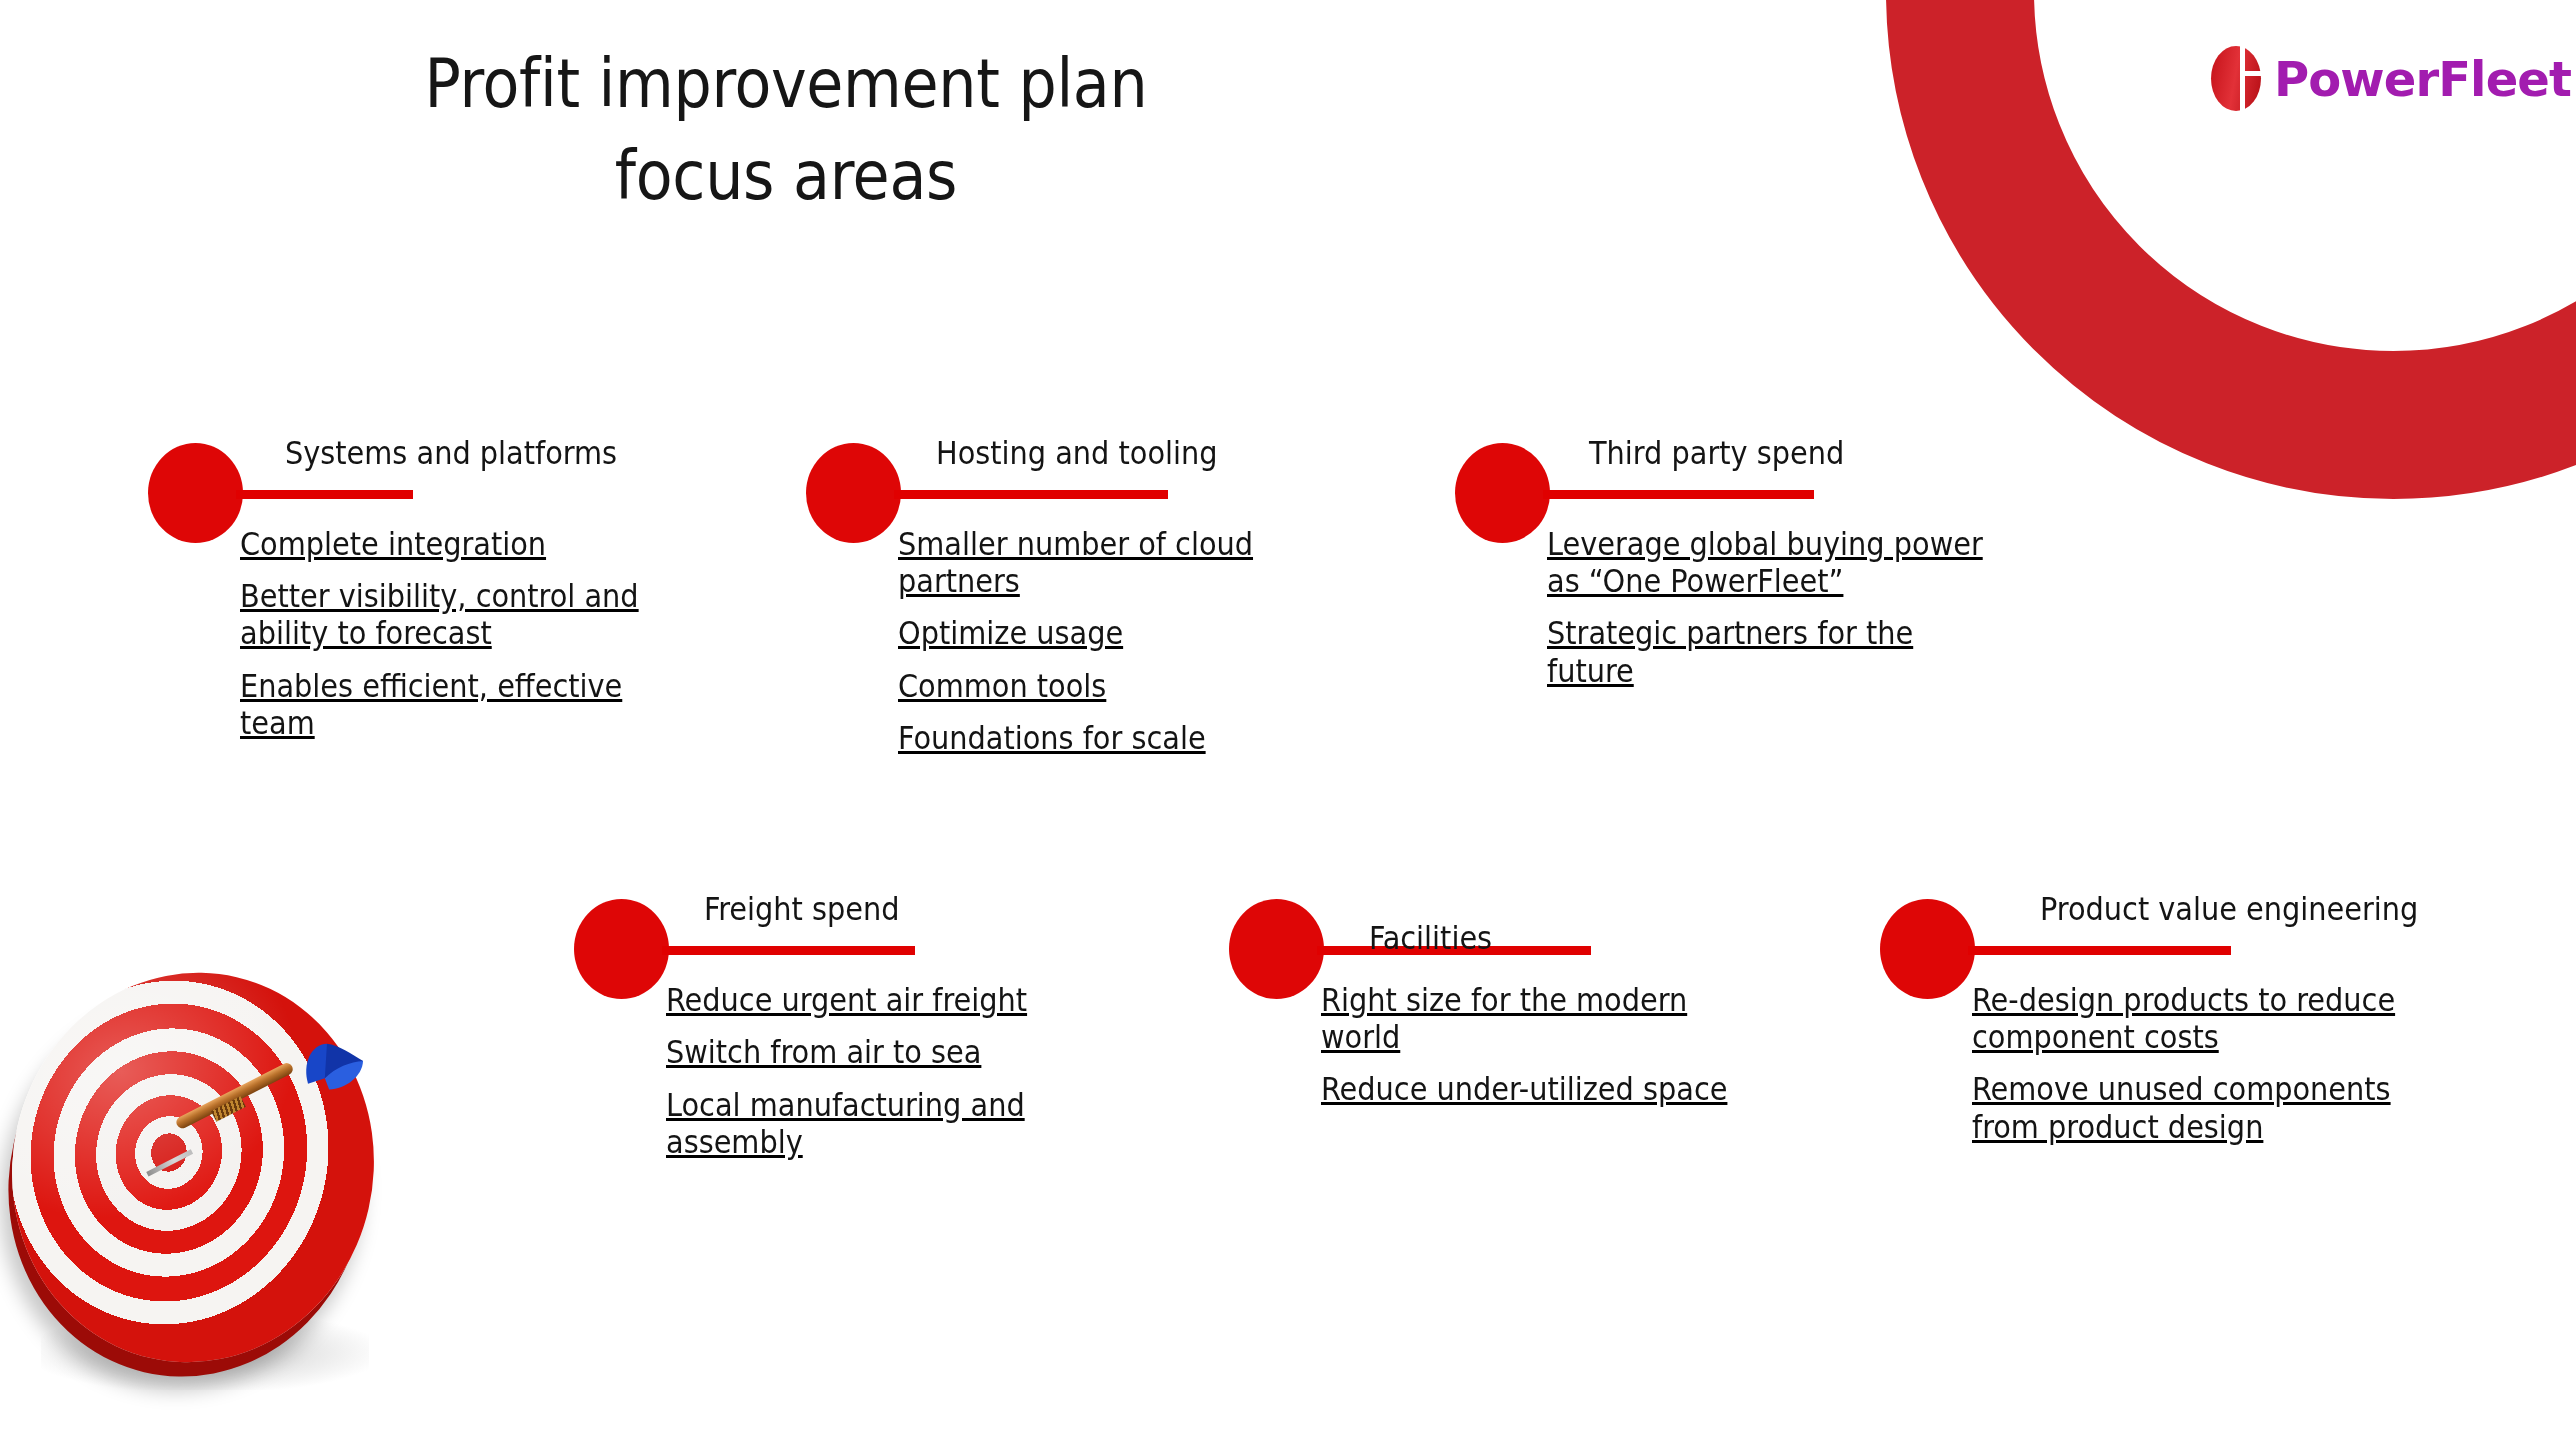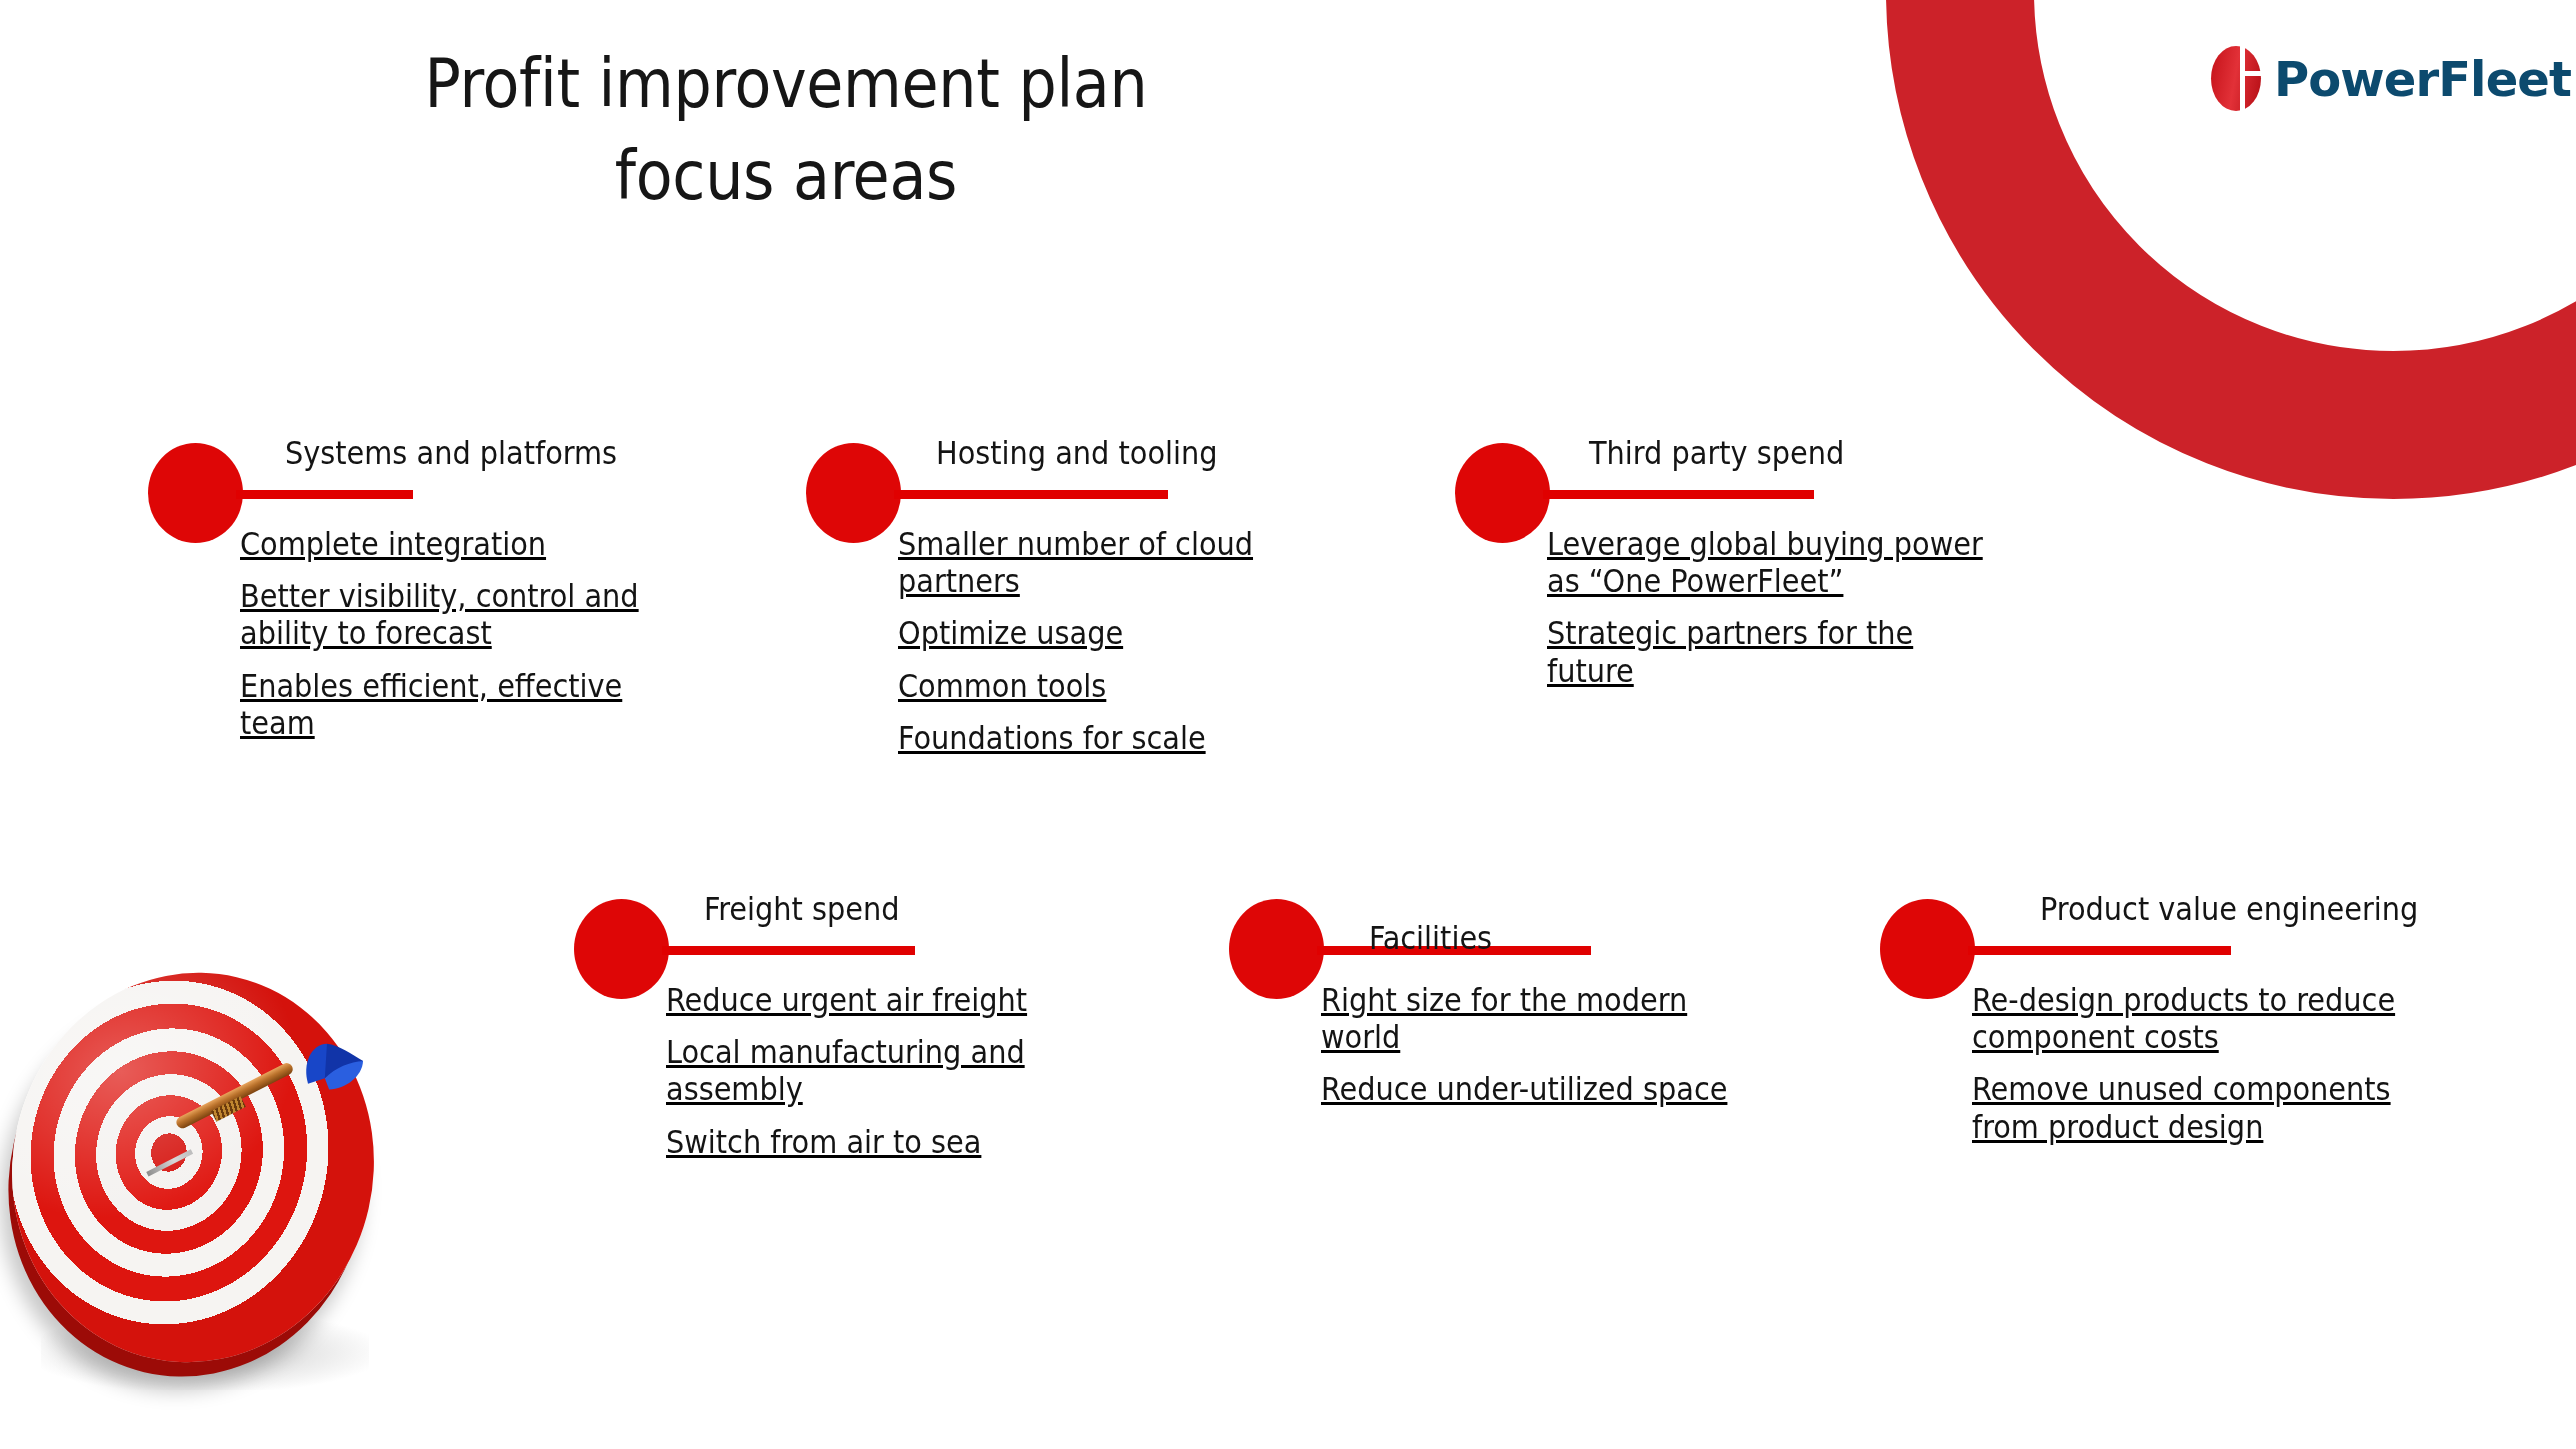--- a/index.html
+++ b/index.html
@@ -84,21 +84,21 @@
     left: 29px;
     top: 25px;
     width: 23.5px;
     height: 5.3px;
     background: #ffffff;
   }
   .logo-text {
     font-family: "DejaVu Sans", sans-serif;
     font-weight: bold;
     font-size: 48px;
-    color: #0c4a6e;
+    color: #a21caf;
     letter-spacing: -0.9px;
     line-height: 1;
   }
 
   
   .dartboard {
     position: absolute;
     left: 5.9px;
     top: 962px;
     width: 411px;
@@ -288,22 +288,22 @@
       <li>Strategic partners for the future</li>
     </ul>
   </div>
 
   <div class="item" style="left:574px; top:899px; width:616px; height:387px;">
     <div class="bullet" style="left:0; top:0; width:95px; height:100px;"></div>
     <div class="rule" style="left:88px; top:47px; width:253px;"></div>
     <div class="item-title" style="left:130px; top:-5.9px;">Freight spend</div>
     <ul class="bullets" style="left:92px; top:83px; width:434px;">
       <li>Reduce urgent air freight</li>
+      <li>Switch from air to sea</li>
       <li>Local manufacturing and assembly</li>
-      <li>Switch from air to sea</li>
     </ul>
   </div>
 
   <div class="item" style="left:1229px; top:899px; width:616px; height:387px;">
     <div class="bullet" style="left:0; top:0; width:95px; height:100px;"></div>
     <div class="rule" style="left:88px; top:47px; width:274px;"></div>
     <div class="item-title" style="left:140px; top:-5.9px;margin-top:29px;">Facilities</div>
     <ul class="bullets" style="left:92px; top:83px; width:428px;">
       <li>Right size for the modern world</li>
       <li>Reduce under-utilized space</li>

